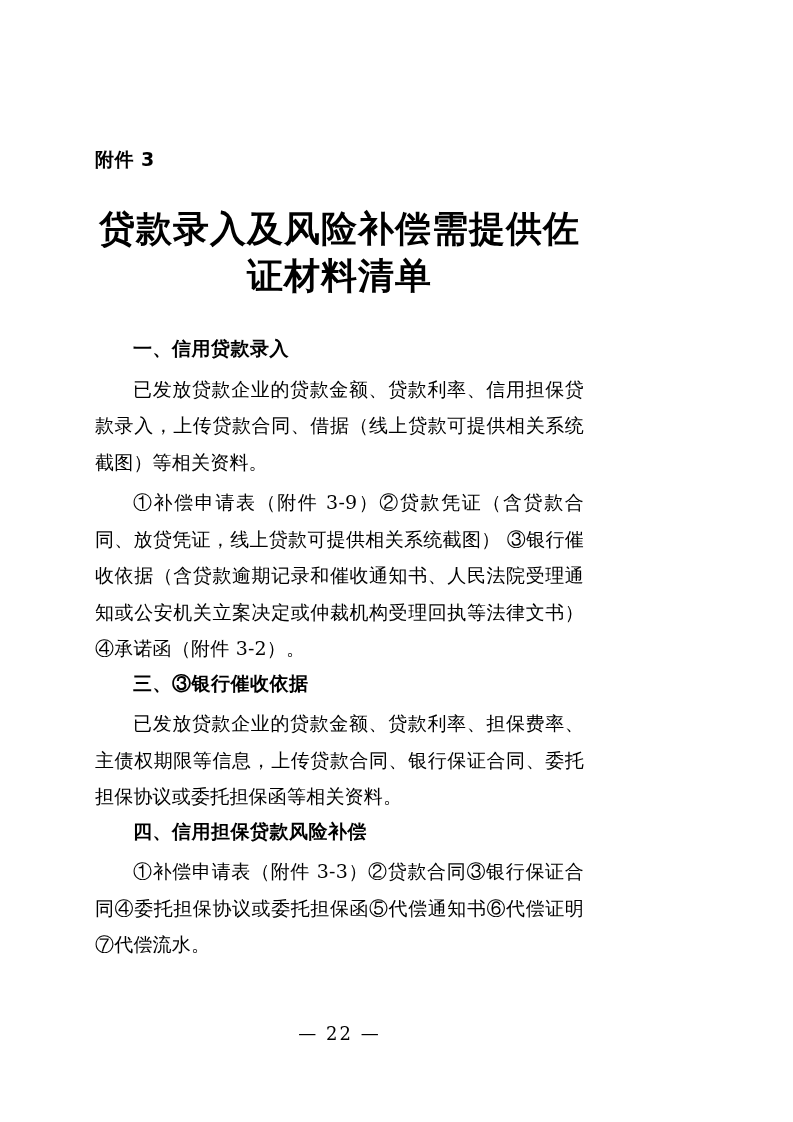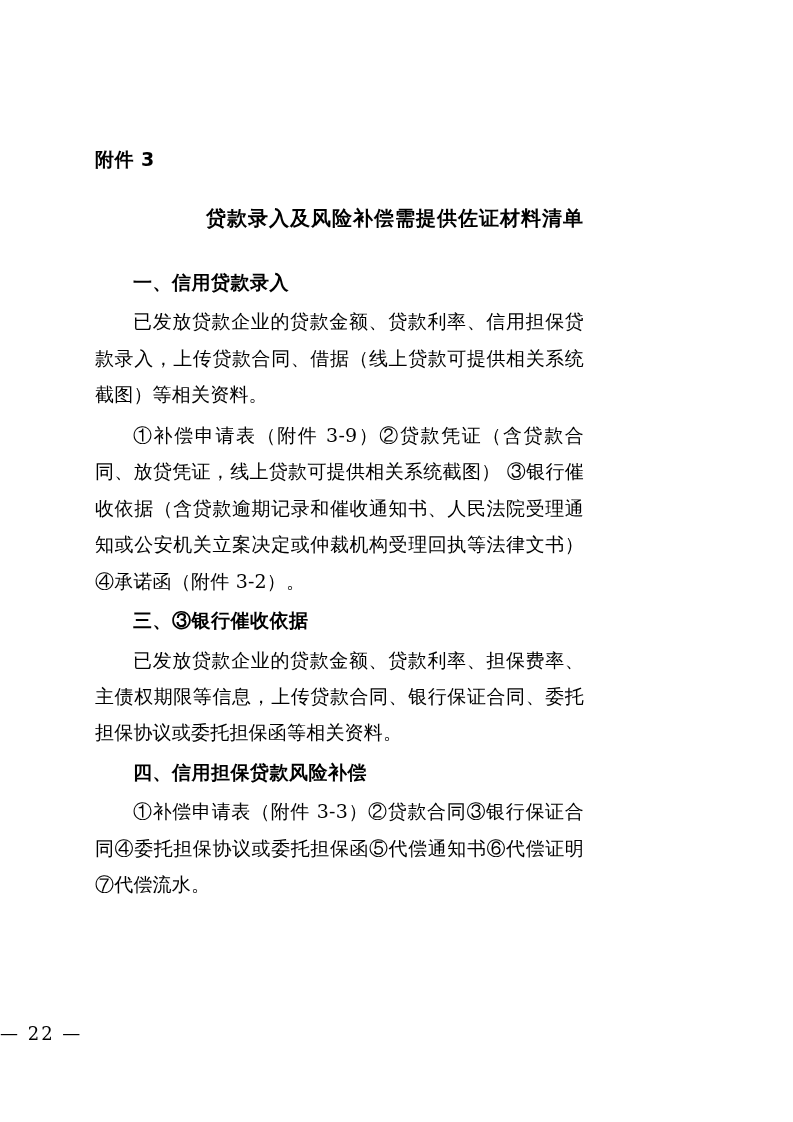--- a/index.html
+++ b/index.html
@@ -26,52 +26,53 @@
   }
   .attachment-label {
     font-family: "DejaVu Sans", "Liberation Sans", sans-serif;
     font-weight: bold;
     font-size: 19px;
     letter-spacing: 0.5px;
     line-height: 1.2;
     margin: 0 0 34px 0;
   }
   .doc-title {
-    text-align: right;
+    text-align: center;
     font-family: "DejaVu Serif", "Liberation Serif", serif;
     font-weight: bold;
-    font-size: 20px;
+    font-size: 36px;
     letter-spacing: 1px;
     line-height: 1.3;
     margin: 0 0 38px 0;
   }
   .section-heading {
-    font-family: Liberation Sans, sans-serif;
+    font-family: Liberation Mono, monospace;
     font-weight: bold;
     font-size: 19px;
     line-height: 1.5;
     text-indent: 38px;
-    margin: 8px 0 6px 0;
+    margin: 0 0 6px 0;
     letter-spacing: 0.5px;
   }
   .body-para {
     font-family: "DejaVu Serif", "Liberation Serif", serif;
     font-size: 19px;
     line-height: 1.92;
     text-indent: 38px;
     margin: 0 0 4px 0;
     text-align: justify;
     text-justify: inter-ideograph;
     letter-spacing: 0.2px;
   }
   .page-number {
     position: absolute;
     left: 0;
     right: 0;
     bottom: 78px;
+    text-align: center;
     font-family: "DejaVu Serif", "Liberation Serif", serif;
     font-size: 18px;
     letter-spacing: 2px;
   }
 </style>
 </head>
 <body>
 
 <div class="page">
 

